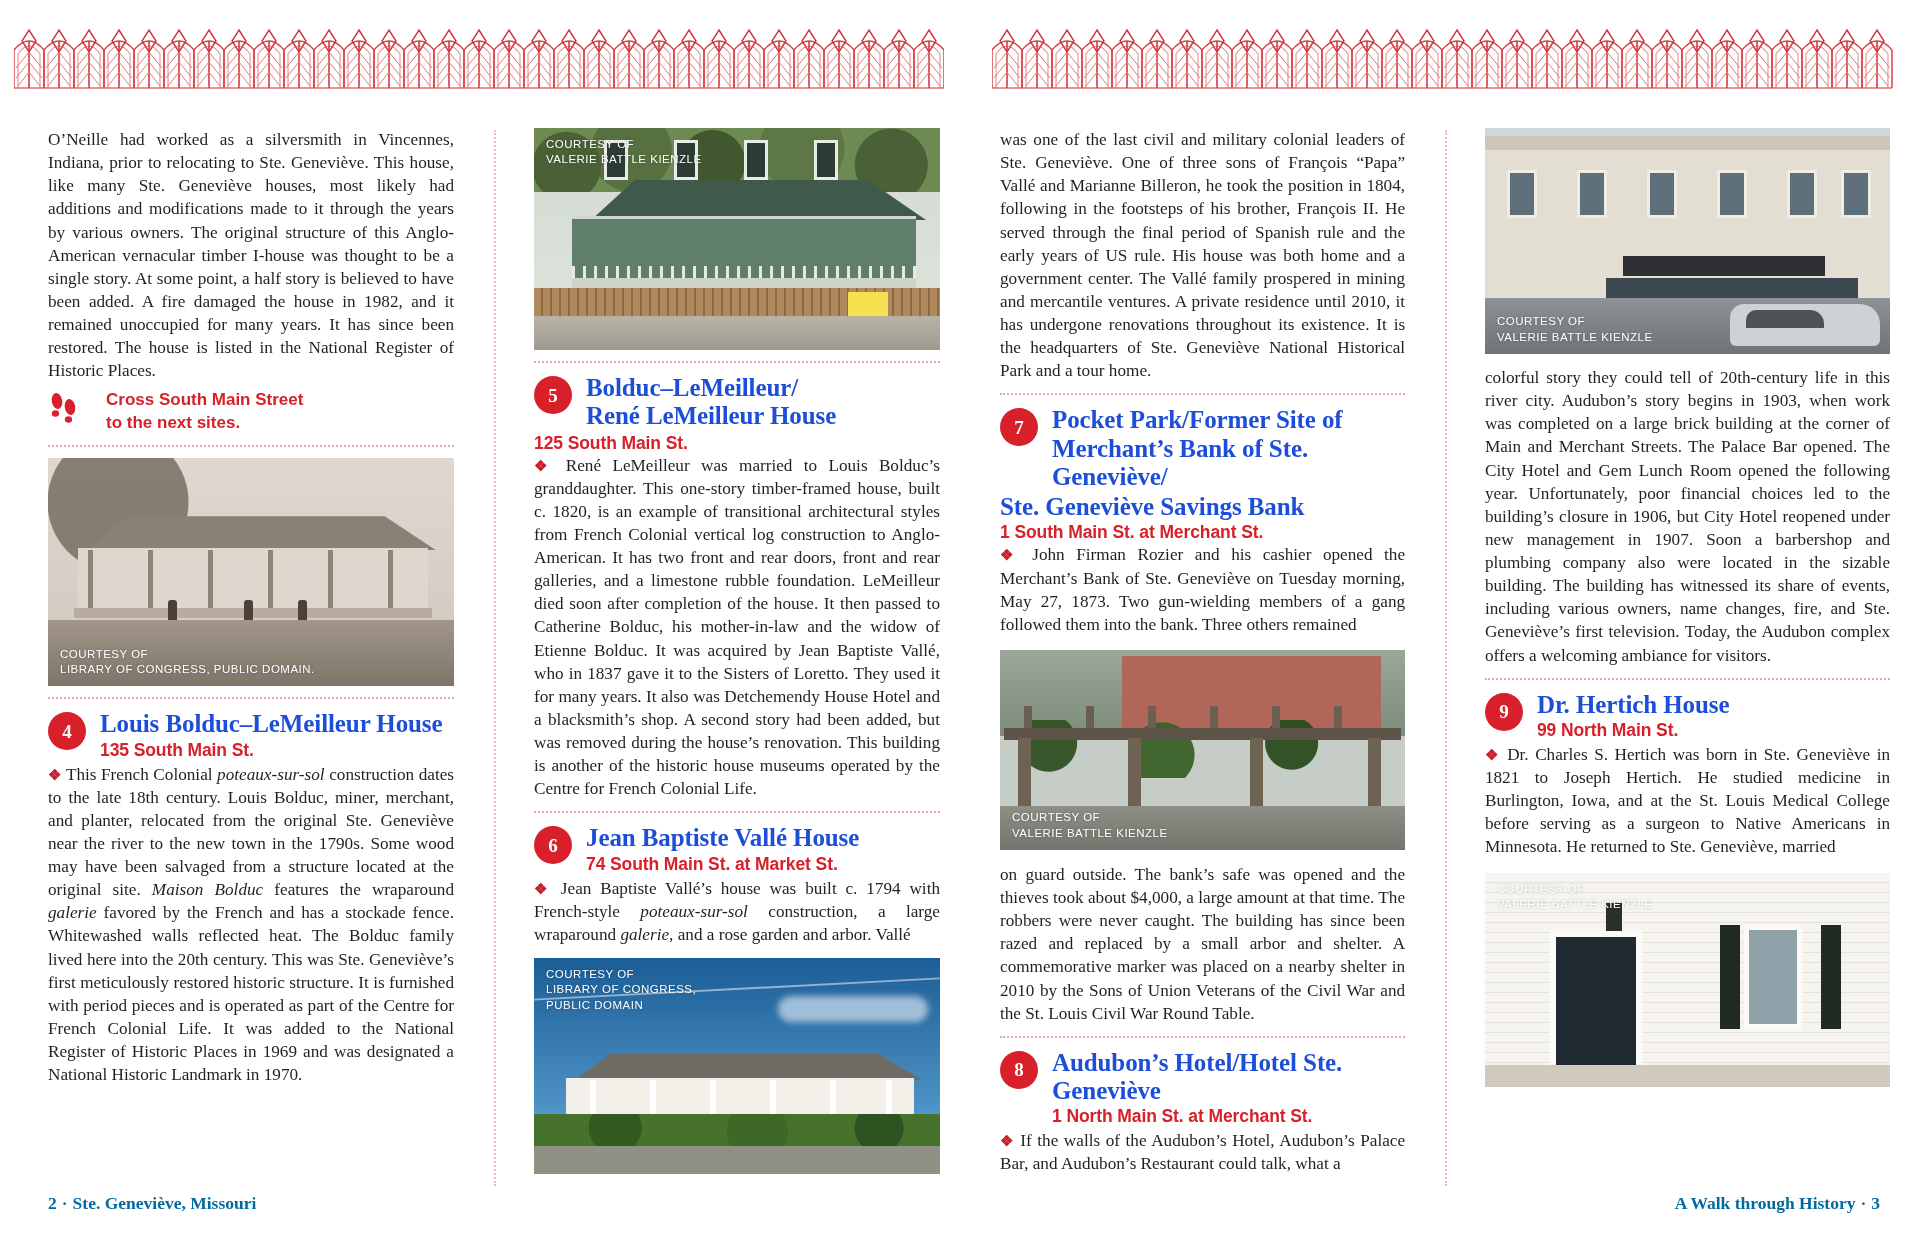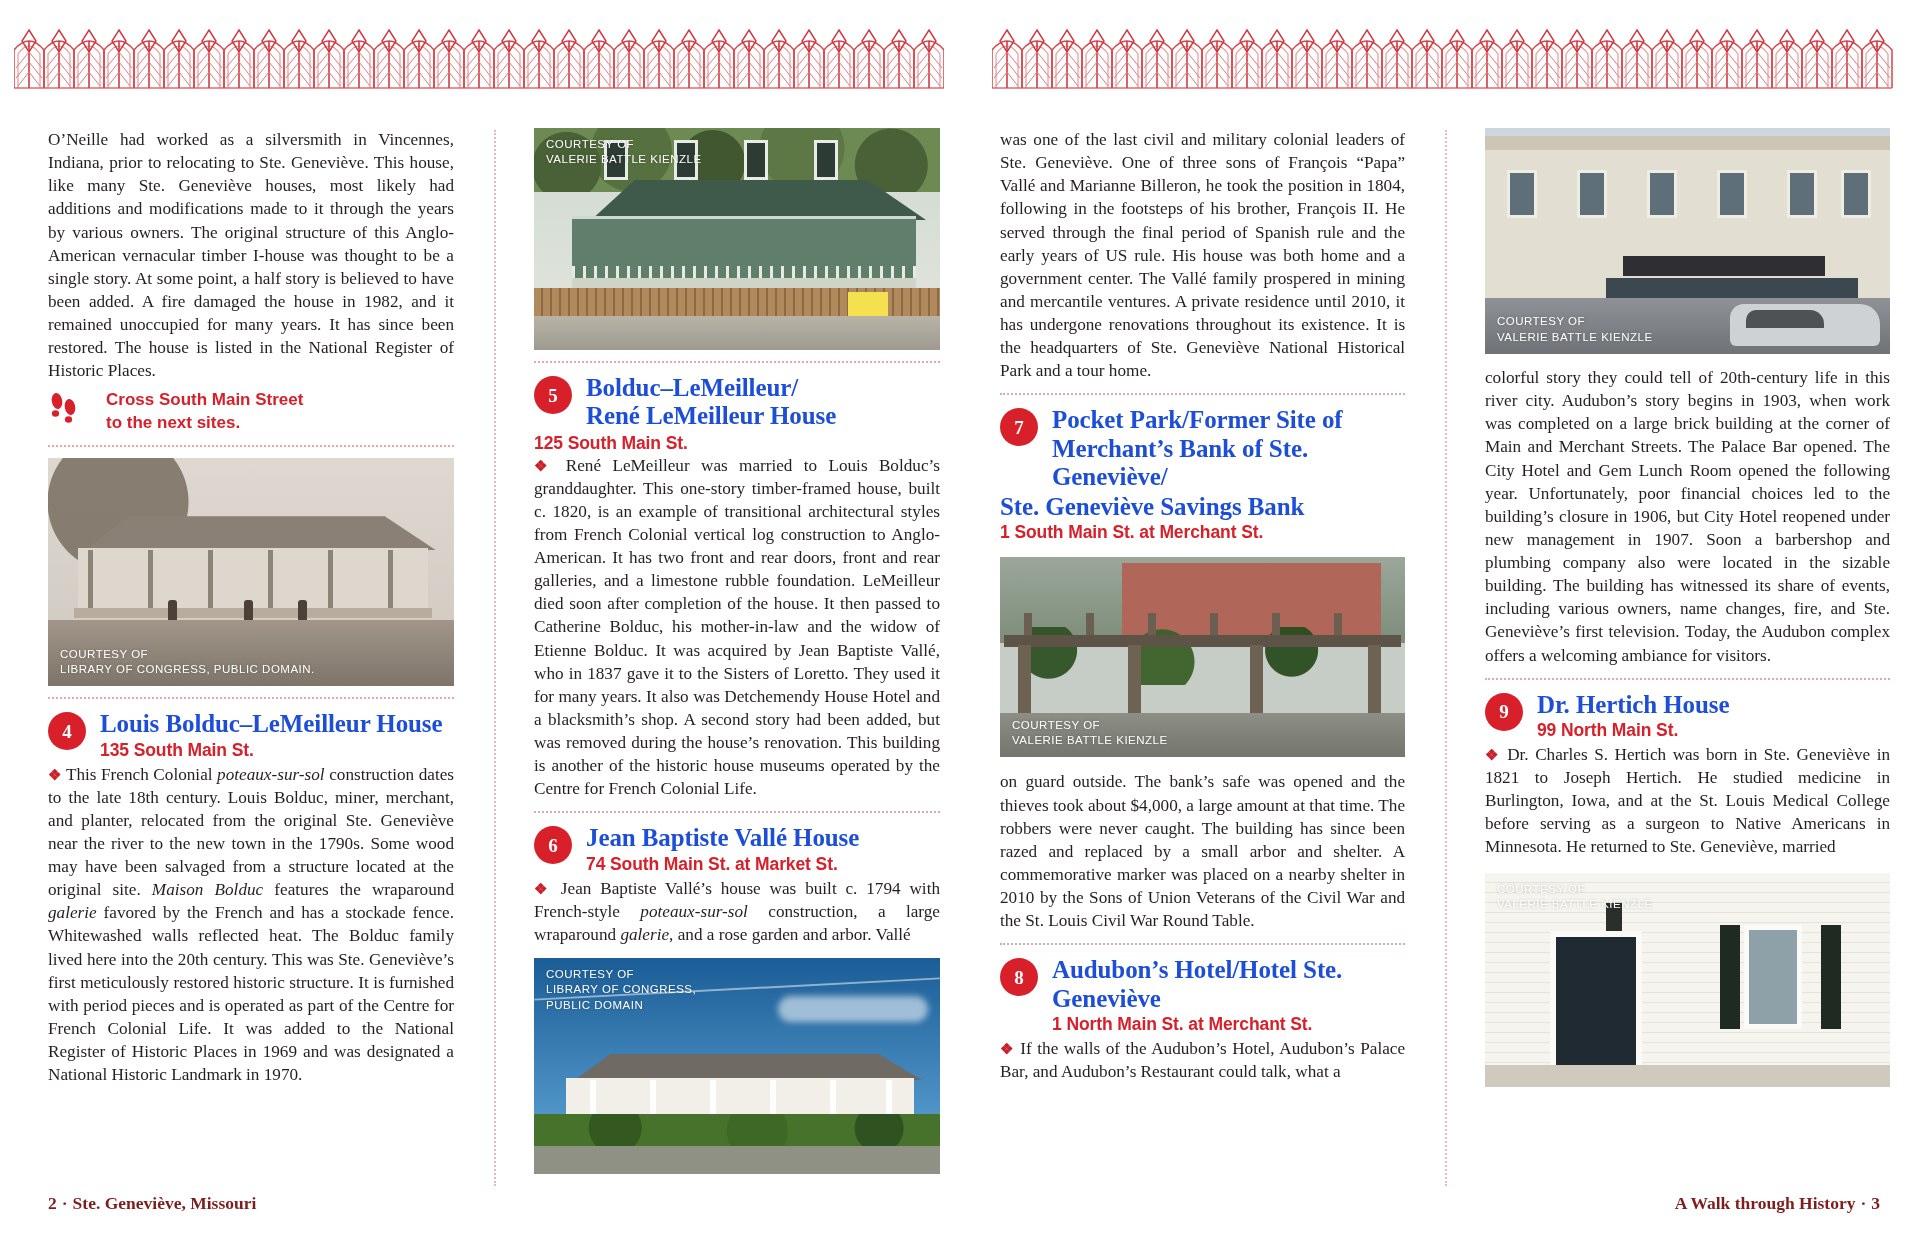--- a/index.html
+++ b/index.html
@@ -136,21 +136,21 @@
     z-index: 5;
   }
   .credit.top { top: 9px; bottom: auto; }
 
   
   .folio {
     position: absolute; bottom: 28px;
     font-family: "Liberation Serif", serif;
     font-weight: bold;
     font-size: 17.5px;
-    color: #7f1d1d;
+    color: #0369a1;
   }
   .page-left .folio  { left: 48px; }
   .page-right .folio { right: 40px; }
   .folio .dot { padding: 0 5px; }
 
   
   .scene { position: absolute; inset: 0; }
 
   
   .ph-a { height: 222px; }
@@ -508,20 +508,21 @@
         <div class="entry">
           <div class="entry-head">
             <span class="badge">7</span>
             <div class="entry-title">
               <span>Pocket Park/Former Site of</span><br>
               <span>Merchant’s Bank of Ste. Geneviève/</span>
             </div>
           </div>
           <div class="entry-title">Ste. Geneviève Savings Bank</div>
           <div class="entry-addr">1 South Main St. at Merchant St.</div>
+          <p class="body-text"><span class="bullet">❖</span> <span>John Firman Rozier and his cashier opened the Merchant’s Bank of Ste. Geneviève on Tuesday morning, May 27, 1873. Two gun-wielding members of a gang followed them into the bank. Three others remained</span></p>
         </div>
 
         <div class="photo ph-e" style="margin-top:14px">
           <div class="scene">
             <div class="sky"></div>
               <div class="bg"></div>
               <div class="bldg"></div>
             <div class="ivy"></div>
             <div class="rafter" style="left:24px"></div>
               <div class="rafter" style="left:86px"></div>

